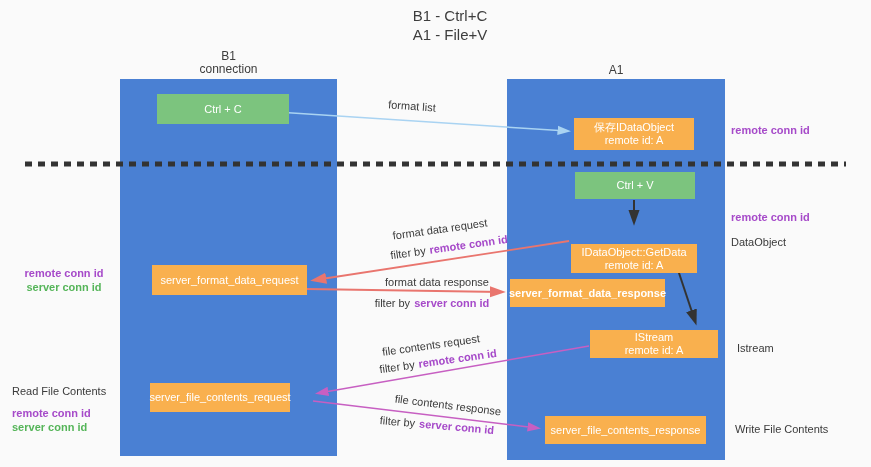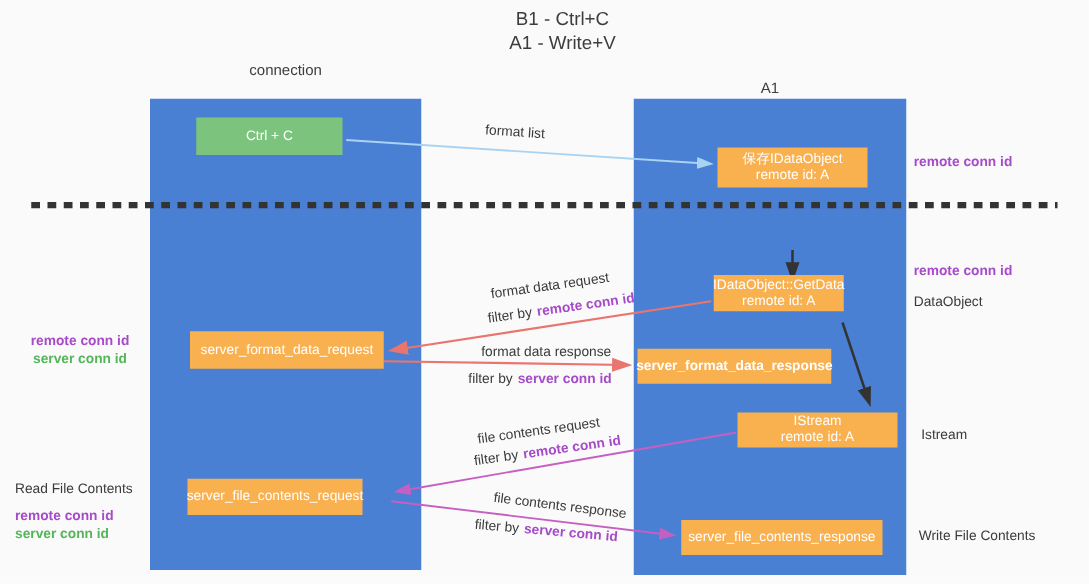--- a/index.html
+++ b/index.html
@@ -18,24 +18,24 @@
   #col-b1 { left:120px; top:79px; width:217px; height:377px; }
   #col-a1 { left:507px; top:79px; width:218px; height:381px; }
 
   svg.arrows { position:absolute; left:0; top:0; pointer-events:none; }
 
   .box { position:absolute; display:flex; flex-direction:column; align-items:center;
          justify-content:center; color:#ffffff; font-size:11px; line-height:13px;
          text-align:center; white-space:nowrap; }
   .green  { background:var(--box-green,#7cc47e); }
   .orange { background:var(--box-orange,#f9b04e); }
-  #box-ctrlc    { left:157px; top:94px;  width:117px; height:30px; }
+  #box-ctrlc    { left:157px; top:94px;  width:132px; height:30px; }
   #box-save     { left:574px; top:118px; width:120px; height:32px; }
   #box-ctrlv    { left:575px; top:172px; width:120px; height:27px; }
-  #box-getdata  { left:571px; top:220px; width:104px; height:29px;text-align:center; }
+  #box-getdata  { left:571px; top:244px; width:126px; height:29px;text-align:center; }
   #box-freq     { left:152px; top:265px; width:155px; height:30px; }
   #box-fresp    { left:510px; top:279px; width:155px; height:28px;font-weight:bold; }
   #box-istream  { left:590px; top:330px; width:128px; height:28px; }
   #box-filereq  { left:150px; top:383px; width:140px; height:29px; }
   #box-fileresp { left:545px; top:416px; width:161px; height:28px; }
 
   .ann { position:absolute; font-size:11px; color:#3a3a3a; white-space:nowrap;
          transform:translate(-50%,-50%); }
   .ann .fb { margin-right:4px; }
   #ann-format-list { left:412px; top:106px; transform:translate(-50%,-50%) rotate(4deg); }
@@ -61,24 +61,25 @@
   #lbl-istream { left:737px; top:342px; color:#3a3a3a; }
   #lbl-write { left:735px; top:423px; color:#3a3a3a; }
 </style>
 </head>
 <body>
 
 <div class="stage">
 
   <div class="title">
     <div>B1 - Ctrl+C</div>
-    <div>A1 - Write+V</div>
+    <div>A1 - File+V</div>
   </div>
 
   <div class="col-header" id="hdr-b1">
+    <div>B1</div>
     <div>connection</div>
   </div>
   <div class="col-header" id="hdr-a1">
     <div>A1</div>
   </div>
 
   <div class="col" id="col-b1"></div>
   <div class="col" id="col-a1"></div>
 
   <svg class="arrows" width="871" height="467" viewBox="0 0 871 467">
@@ -116,20 +117,23 @@
 
   <div class="box green" id="box-ctrlc">
     <div>Ctrl + C</div>
   </div>
 
   <div class="box orange" id="box-save">
     <div>保存IDataObject</div>
     <div>remote id: A</div>
   </div>
 
+  <div class="box green" id="box-ctrlv">
+    <div>Ctrl + V</div>
+  </div>
 
   <div class="box orange" id="box-getdata">
     <div>IDataObject::GetData</div>
     <div>remote id: A</div>
   </div>
 
   <div class="box orange" id="box-freq">
     <div>server_format_data_request</div>
   </div>
 

